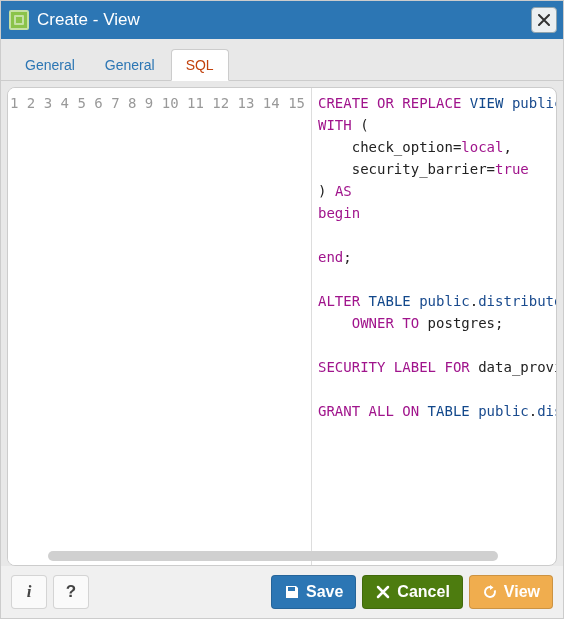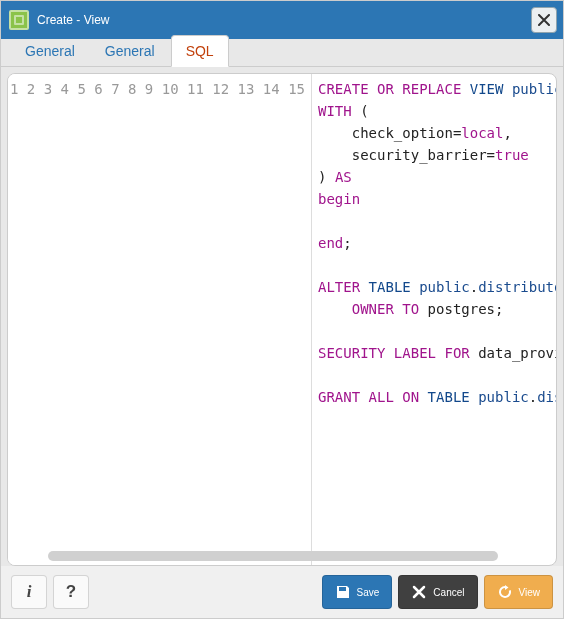--- a/index.html
+++ b/index.html
@@ -35,21 +35,21 @@
     position: relative;
   }
   .titlebar .appicon::after {
     content: "";
     position: absolute;
     inset: 3px;
     border: 2px solid #c5e1a5;
     border-radius: 1px;
   }
   .titlebar .title {
-    font-size: 12px;
+    font-size: 17px;
     font-weight: 500;
     flex: 1;
   }
   .titlebar .closebtn {
     width: 26px; height: 26px;
     background: #eceff1;
     border: 1px solid #90a4ae;
     border-radius: 4px;
     display: flex;
     align-items: center;
@@ -57,21 +57,21 @@
     cursor: pointer;
   }
   .titlebar .closebtn svg { width: 12px; height: 12px; }
   .tabs {
     background: #e8e8e8;
     border-bottom: 1px solid #ccc;
     display: flex;
     align-items: flex-end;
     padding: 10px 10px 0 10px;
     gap: 2px;
-    height: 28px;
+    height: 42px;
   }
   .tab {
     padding: 7px 14px 7px 14px;
     font-size: 14px;
     color: #2c76b4;
     cursor: pointer;
     border-top-left-radius: 4px;
     border-top-right-radius: 4px;
   }
   .tab.active {
@@ -150,40 +150,40 @@
     align-items: center;
     padding: 0 10px;
     gap: 6px;
     background: #f0f0f0;
   }
   .footer .spacer { flex: 1; }
   .btn {
     height: 34px;
     border-radius: 4px;
     border: 1px solid rgba(0,0,0,0.15);
-    font-size: 10px;
-    font-weight: 400;
+    font-size: 16px;
+    font-weight: 700;
     display: inline-flex;
     align-items: center;
     justify-content: center;
     gap: 6px;
     padding: 0 12px;
     cursor: pointer;
     color: #fff;
   }
   .btn.icononly {
     width: 36px;
     padding: 0;
     background: #fafafa;
     color: #444;
     font-weight: 700;
     font-size: 17px;
   }
   .btn.save { background: #2c76b4; }
-  .btn.cancel { background: #404040; }
+  .btn.cancel { background: #4d7c0f; }
   .btn.reset { background: #f0ad4e; }
   .btn svg { width: 16px; height: 16px; fill: currentColor; }
 </style>
 </head>
 <body>
 
 <div class="dialog">
   <div class="titlebar">
     <div class="appicon"></div>
     <div class="title">Create - View</div>

